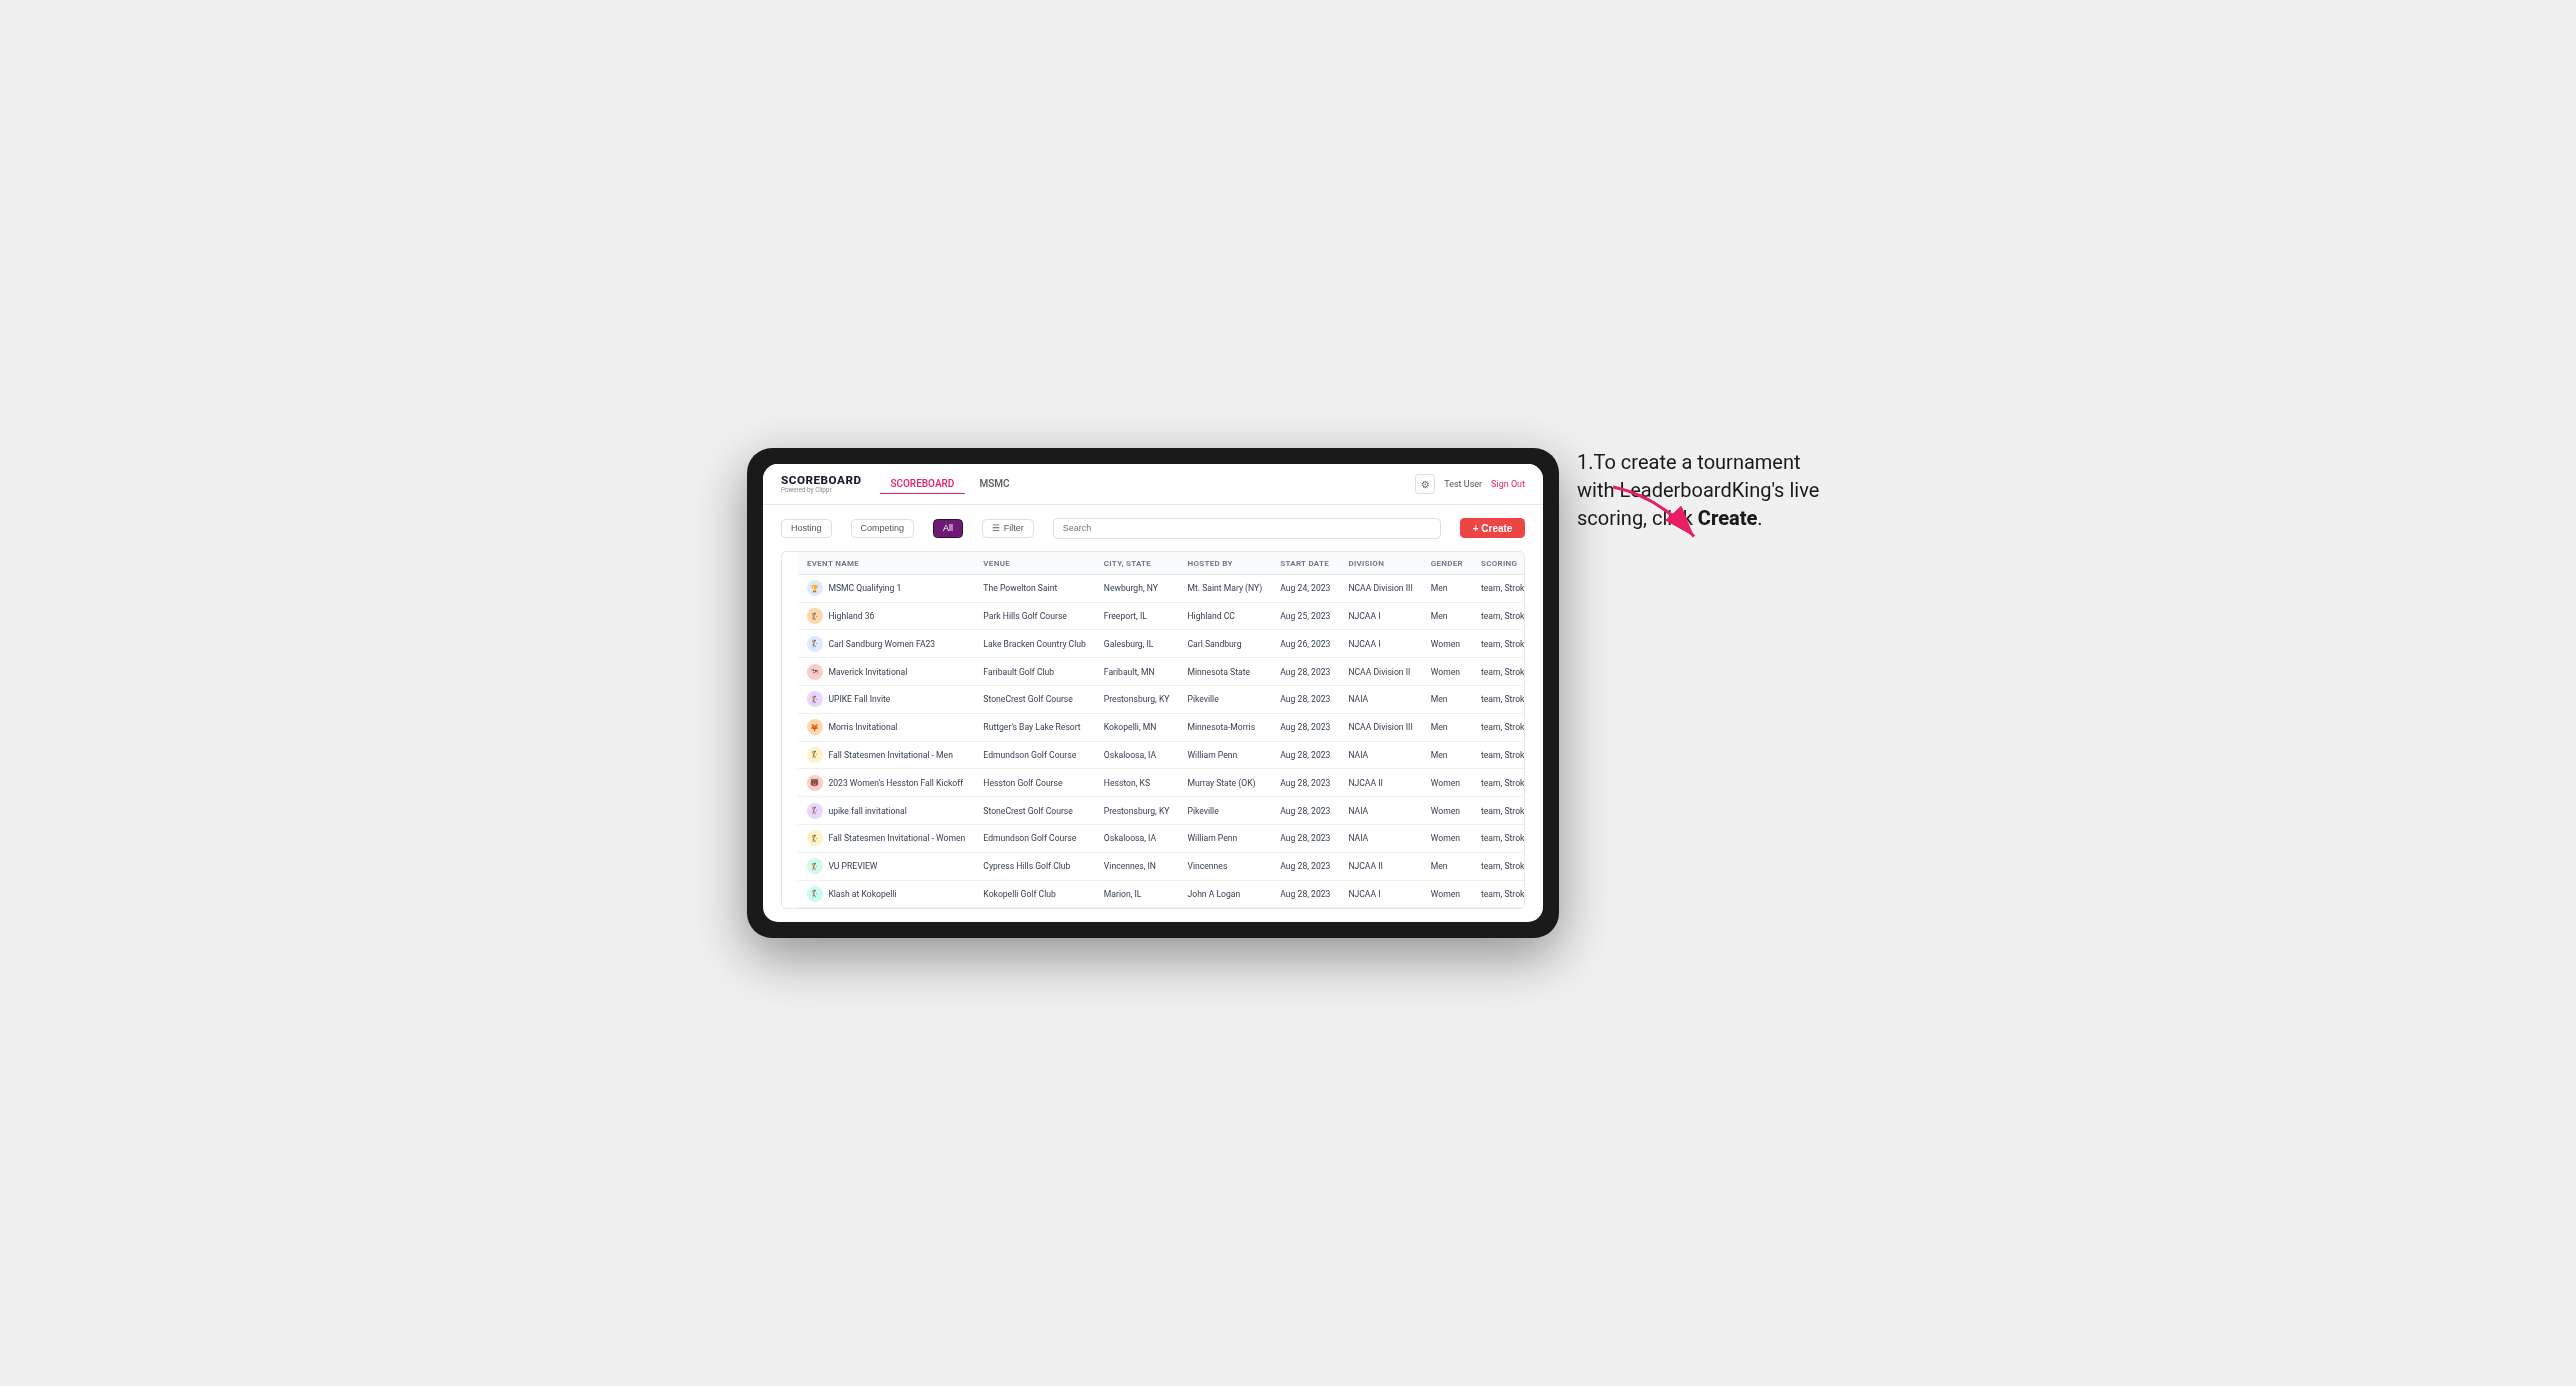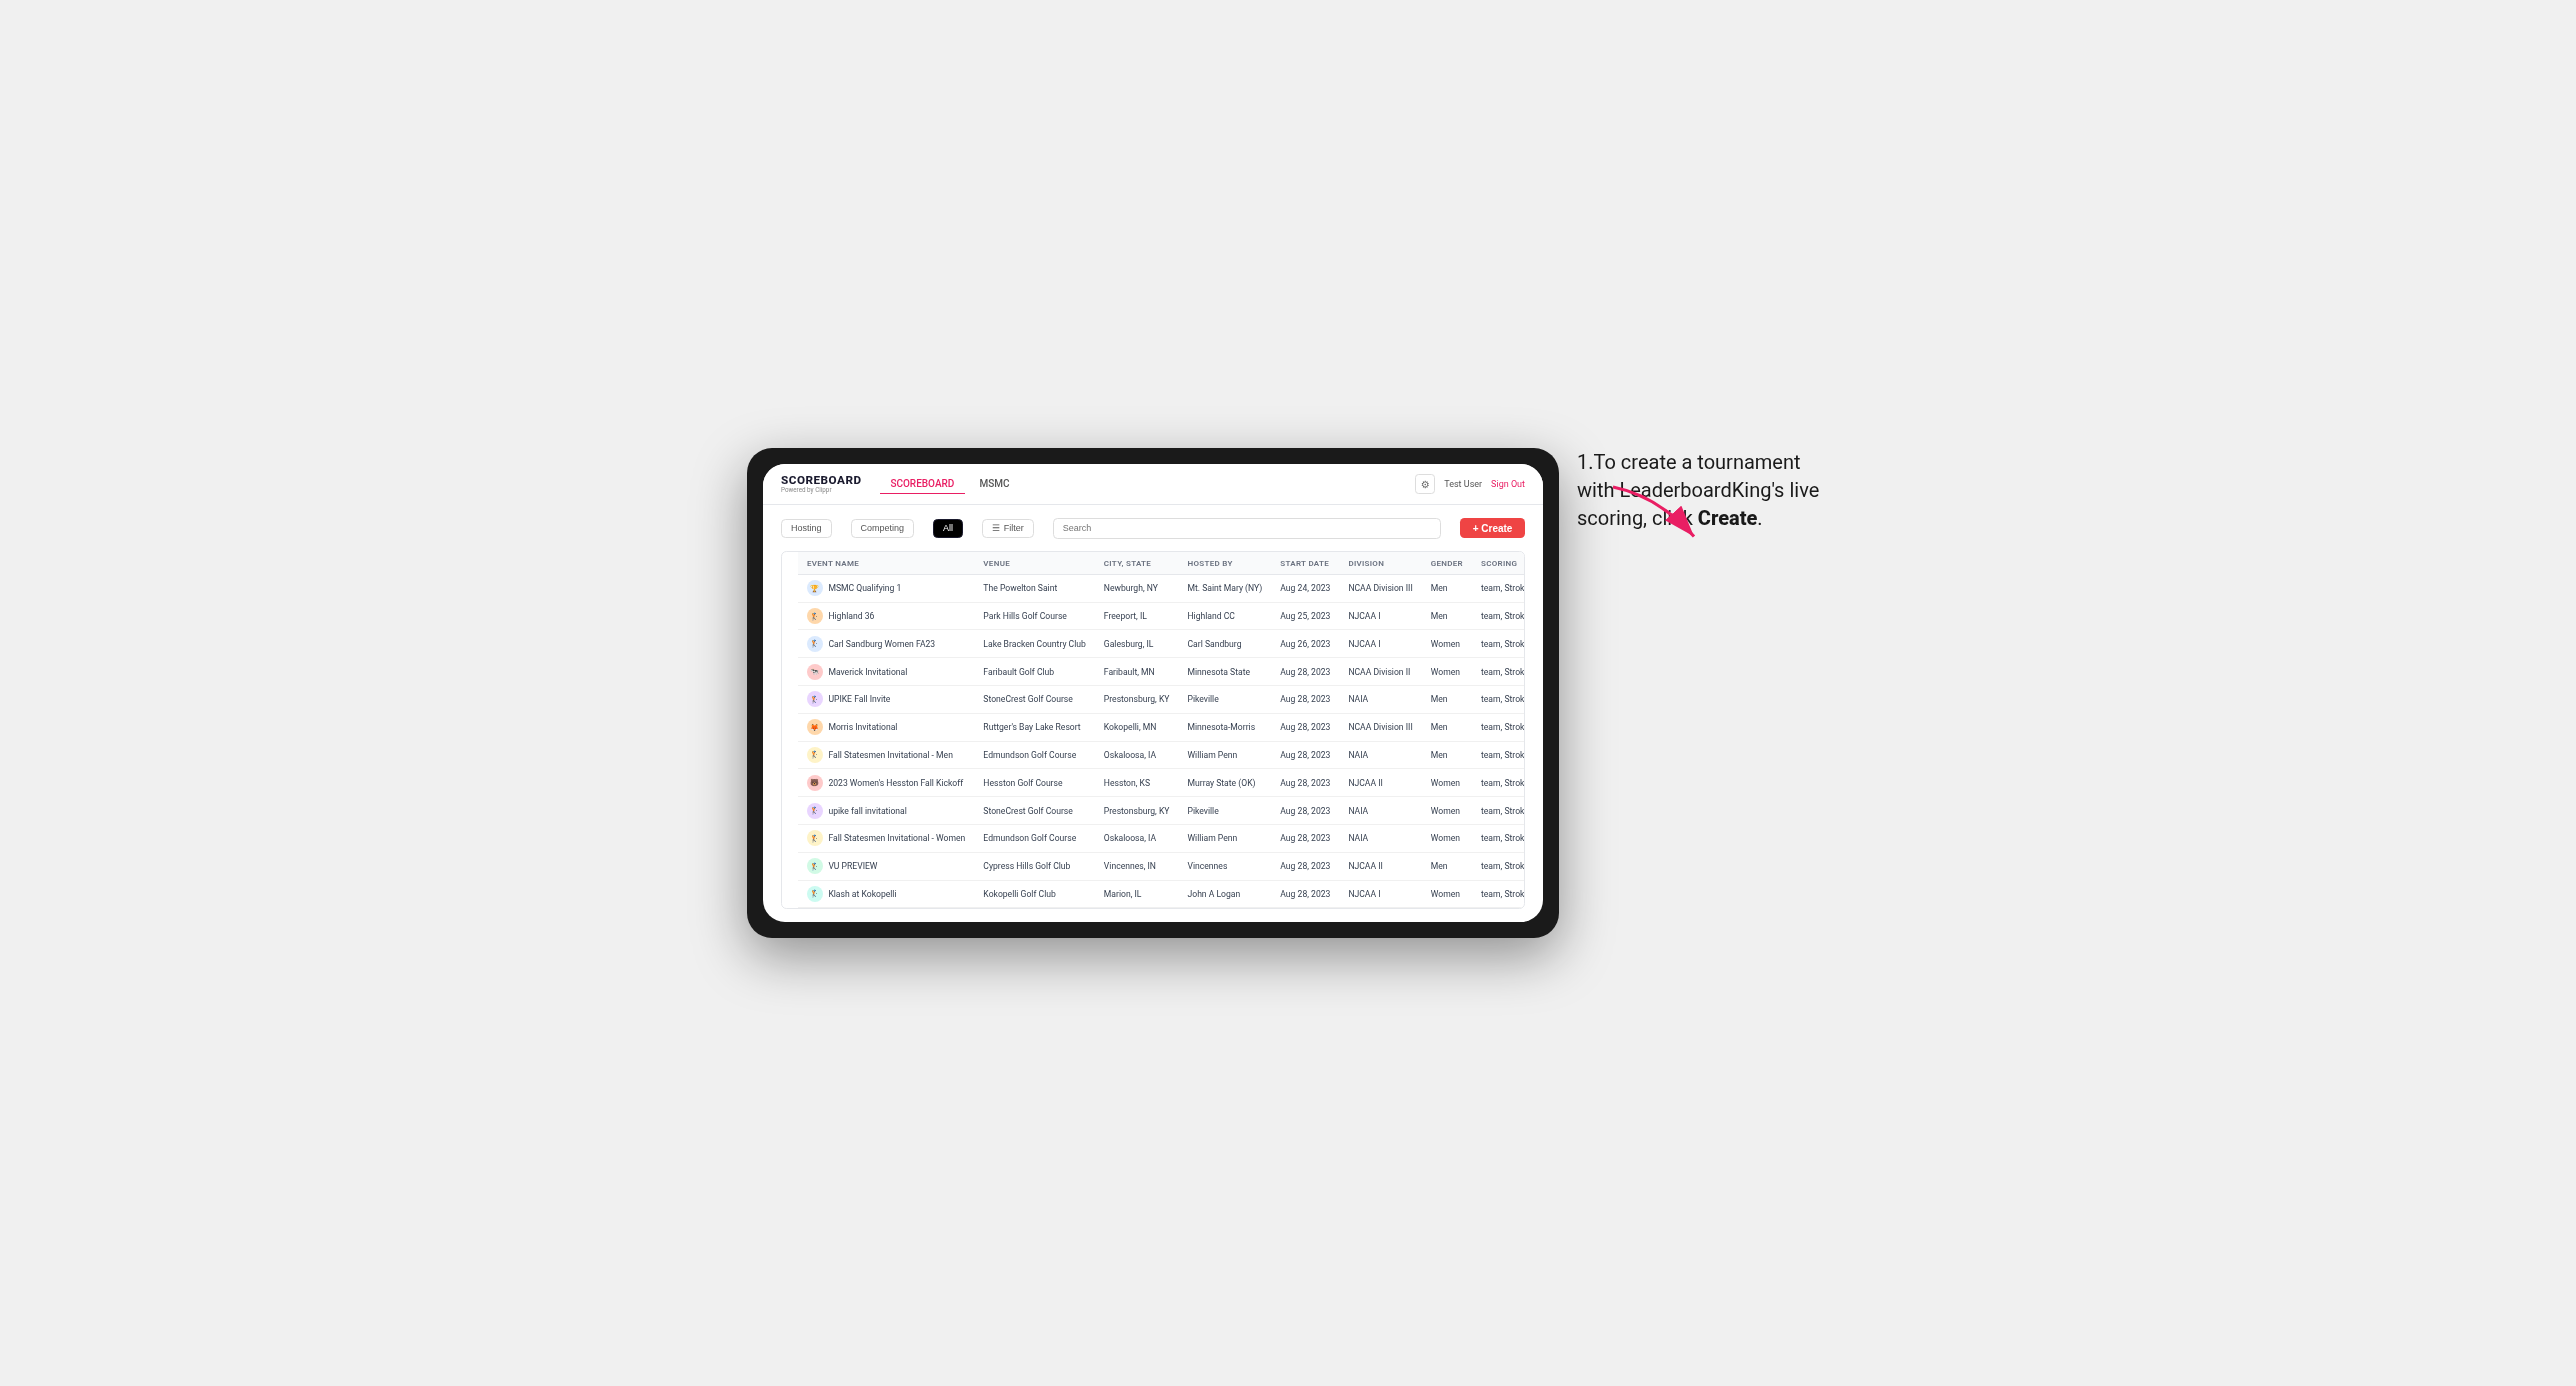--- a/index.html
+++ b/index.html
@@ -25,21 +25,21 @@
       background: #1a1a1a;
       border-radius: 25px;
       padding: 16px;
       box-shadow: 0 18px 54px rgba(0,0,0,0.4);
       flex: 1;
       min-width: 0;
     }
 
     .tablet-screen {
       background: #fff;
-      border-radius: 22px;
+      border-radius: 15px;
       overflow: hidden;
       width: 100%;
     }
 
     .nav-bar {
       background: #fff;
       border-bottom: 0.9px solid #e5e7eb;
       padding: 0 18px;
       display: flex;
       align-items: center;
@@ -135,21 +135,21 @@
       padding: 3.6px 9px;
       font-size: 9px;
       border: 0.9px solid #ddd;
       border-radius: 4.5px;
       background: #fff;
       cursor: pointer;
       color: #555;
     }
 
     .filter-btn.active {
-      background: #000000;
+      background: #701a75;
       color: #fff;
       border-color: #1a1a2e;
     }
 
     .filter-icon-btn {
       padding: 3.6px 9px;
       font-size: 9px;
       border: 0.9px solid #ddd;
       border-radius: 4.5px;
       background: #fff;

